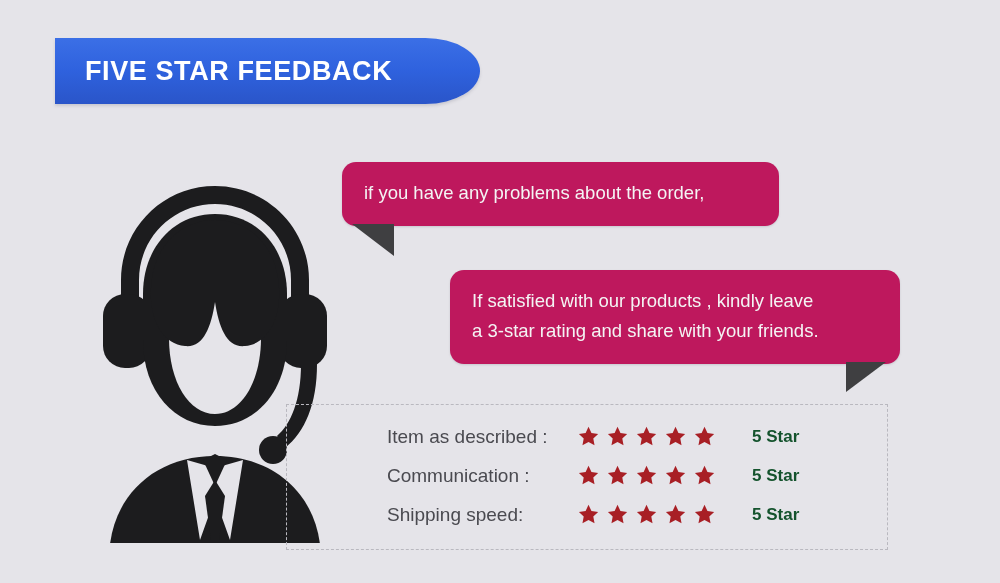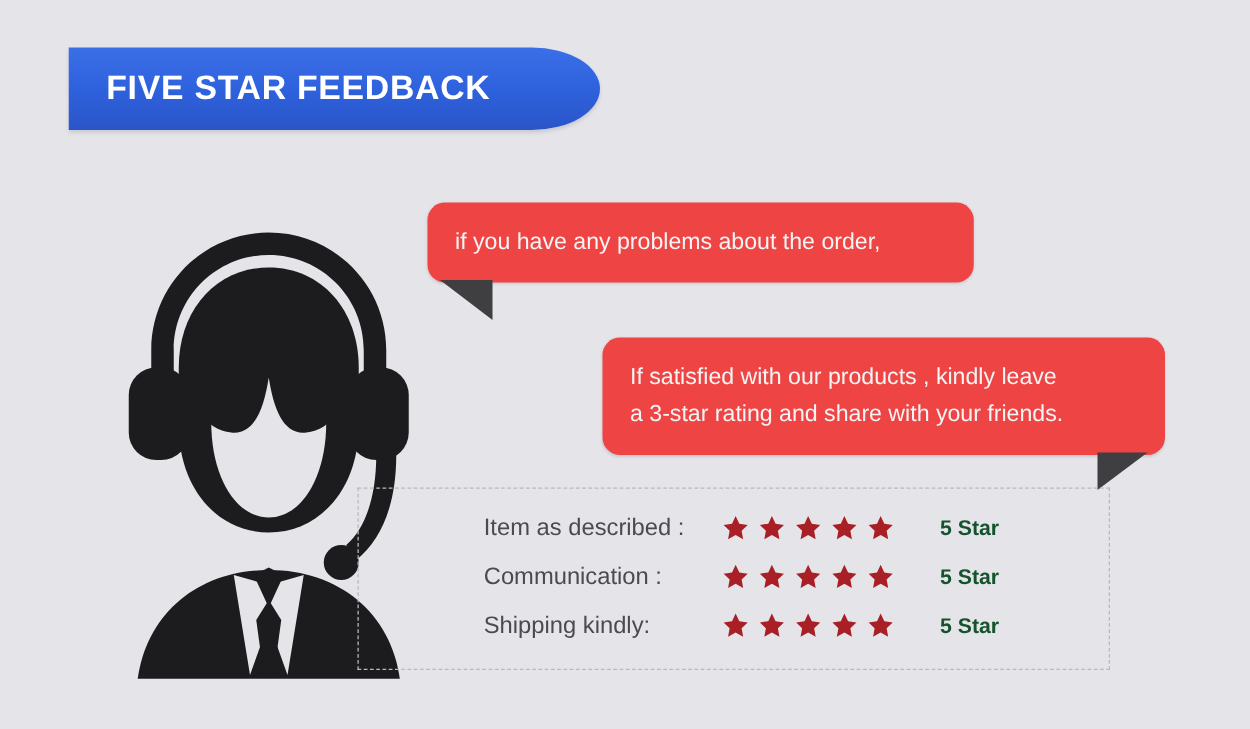--- a/index.html
+++ b/index.html
@@ -53,21 +53,21 @@
     left: 95px;
     top: 168px;
     width: 240px;
     height: 375px;
   }
   .operator svg { display: block; }
 
   
   .bubble {
     position: absolute;
-    background: #ef4444;
+    background: #be185d;
     border-radius: 14px;
     color: #f4f4f4;
     box-sizing: border-box;
     box-shadow: 0 1px 2px rgba(120,120,130,0.25);
   }
   .bubble p {
     margin: 0;
     font-size: 18.5px;
     line-height: 30px;
     white-space: nowrap;
@@ -84,41 +84,41 @@
     left: 10px;
     bottom: -30px;
     width: 0;
     height: 0;
     border-style: solid;
     border-width: 32px 0 0 42px;
     border-color: #3f3f41 transparent transparent transparent;
   }
 
   .bubble-two {
-    left: 482px;
+    left: 450px;
     top: 270px;
     width: 450px;
     padding: 16px 22px 18px 22px;
   }
   .bubble-two .tail {
     position: absolute;
     right: 14px;
     bottom: -28px;
     width: 0;
     height: 0;
     border-style: solid;
     border-width: 30px 40px 0 0;
     border-color: #3f3f41 transparent transparent transparent;
   }
 
   
   .ratings-panel {
     position: absolute;
     left: 286px;
-    top: 390px;
+    top: 404px;
     width: 602px;
     height: 146px;
     border: 1px dashed #b9b8bf;
     box-sizing: border-box;
   }
   .ratings-list {
     position: absolute;
     left: 100px;
     top: 12px;
     width: 470px;
@@ -293,21 +293,21 @@
                 <path fill="#a81f25" d="M12 1.8l3.1 6.6 7 .9-5.1 4.9 1.3 7-6.3-3.5-6.3 3.5 1.3-7L2 9.3l7-.9z"></path>
               </svg></span>
           <span class="star"><svg viewBox="0 0 24 24" width="23" height="23">
                 <path fill="#a81f25" d="M12 1.8l3.1 6.6 7 .9-5.1 4.9 1.3 7-6.3-3.5-6.3 3.5 1.3-7L2 9.3l7-.9z"></path>
               </svg></span>
         </span>
         <span class="rating-value">5 Star</span>
       </div>
 
       <div class="rating-row">
-        <span class="rating-label">Shipping kindly:</span>
+        <span class="rating-label">Shipping speed:</span>
         <span class="rating-stars">
           <span class="star"><svg viewBox="0 0 24 24" width="23" height="23">
                 <path fill="#a81f25" d="M12 1.8l3.1 6.6 7 .9-5.1 4.9 1.3 7-6.3-3.5-6.3 3.5 1.3-7L2 9.3l7-.9z"></path>
               </svg></span>
           <span class="star"><svg viewBox="0 0 24 24" width="23" height="23">
                 <path fill="#a81f25" d="M12 1.8l3.1 6.6 7 .9-5.1 4.9 1.3 7-6.3-3.5-6.3 3.5 1.3-7L2 9.3l7-.9z"></path>
               </svg></span>
           <span class="star"><svg viewBox="0 0 24 24" width="23" height="23">
                 <path fill="#a81f25" d="M12 1.8l3.1 6.6 7 .9-5.1 4.9 1.3 7-6.3-3.5-6.3 3.5 1.3-7L2 9.3l7-.9z"></path>
               </svg></span>

